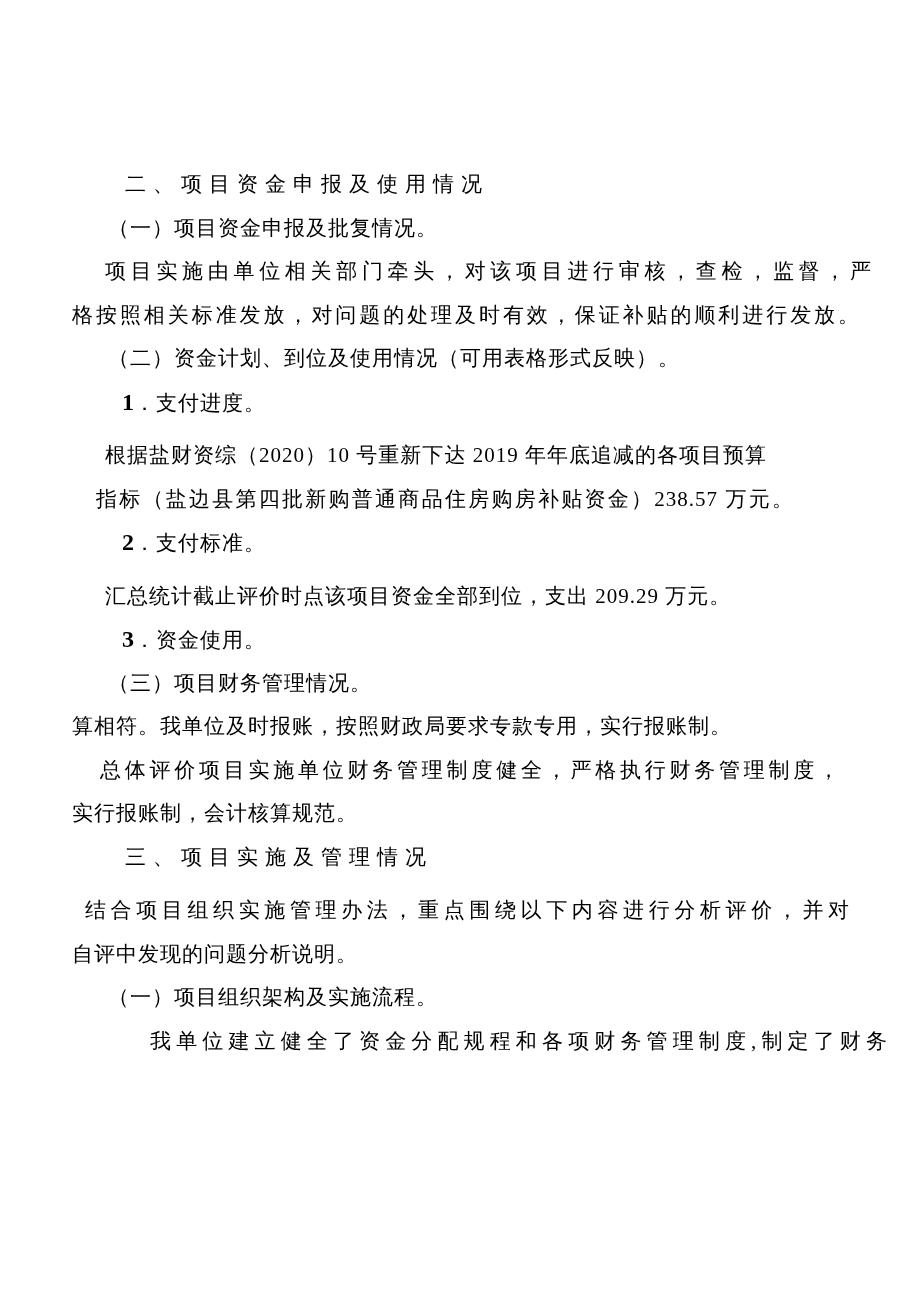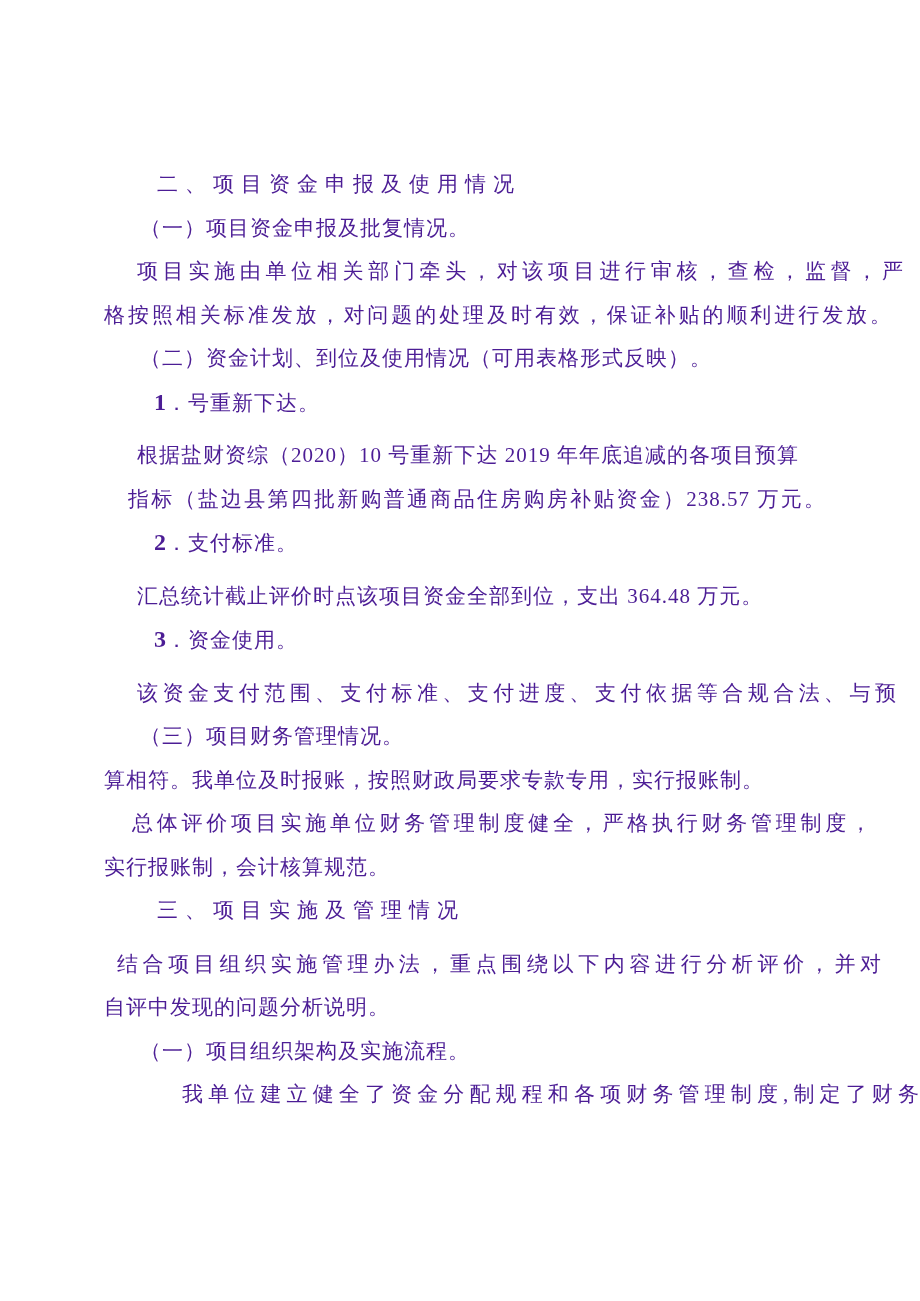--- a/index.html
+++ b/index.html
@@ -8,22 +8,22 @@
     font-family: "Liberation Serif", serif;
     -webkit-font-smoothing: antialiased;
   }
   .page {
     position: relative;
     width: 920px;
     height: 1119px;
     background: #ffffff;
     overflow: hidden;
     box-sizing: border-box;
-    padding: 163px 0 0 104px;
-    color: #4c1d95;
+    padding: 163px 0 0 72px;
+    color: #000000;
   }
   .doc-body { width: 808px; }
   .line {
     font-size: 21px;
     line-height: 43.5px;
     height: 43.5px;
     letter-spacing: 1px;
     white-space: nowrap;
   }
   
@@ -57,27 +57,26 @@
 </head>
 <body>
 
 <div class="page">
   <div class="doc-body">
       <div class="line heading">二、项目资金申报及使用情况</div>
       <div class="line sub">（一）项目资金申报及批复情况。</div>
       <div class="line bodyfirst fill w767">项目实施由单位相关部门牵头，对该项目进行审核，查检，监督，严</div>
       <div class="line cont fill w788">格按照相关标准发放，对问题的处理及时有效，保证补贴的顺利进行发放。</div>
       <div class="line sub">（二）资金计划、到位及使用情况（可用表格形式反映）。</div>
-      <div class="line numline"><span class="num">1</span><span>．号重新下达。</span></div>
+      <div class="line numline"><span class="num">1</span><span>．支付进度。</span></div>
       <div class="line bodyfirst fill w662 gap">根据盐财资综（2020）10 号重新下达 2019 年年底追减的各项目预算</div>
       <div class="line cont fill w698">指标（盐边县第四批新购普通商品住房购房补贴资金）238.57 万元。</div>
       <div class="line numline"><span class="num">2</span><span>．支付标准。</span></div>
-      <div class="line bodyfirst gap">汇总统计截止评价时点该项目资金全部到位，支出 364.48 万元。</div>
+      <div class="line bodyfirst gap">汇总统计截止评价时点该项目资金全部到位，支出 209.29 万元。</div>
       <div class="line numline"><span class="num">3</span><span>．资金使用。</span></div>
-      <div class="line bodyfirst fill w760 gap">该资金支付范围、支付标准、支付进度、支付依据等合规合法、与预</div>
       <div class="line sub">（三）项目财务管理情况。</div>
       <div class="line cont">算相符。我单位及时报账，按照财政局要求专款专用，实行报账制。</div>
       <div class="line bodyfirst fill w740">总体评价项目实施单位财务管理制度健全，严格执行财务管理制度，</div>
       <div class="line cont">实行报账制，会计核算规范。</div>
       <div class="line heading">三、项目实施及管理情况</div>
       <div class="line bodyfirst fill w765 gap">结合项目组织实施管理办法，重点围绕以下内容进行分析评价，并对</div>
       <div class="line cont">自评中发现的问题分析说明。</div>
       <div class="line sub">（一）项目组织架构及实施流程。</div>
       <div class="line indent50 fill w738">我单位建立健全了资金分配规程和各项财务管理制度,制定了财务</div>
     </div>

